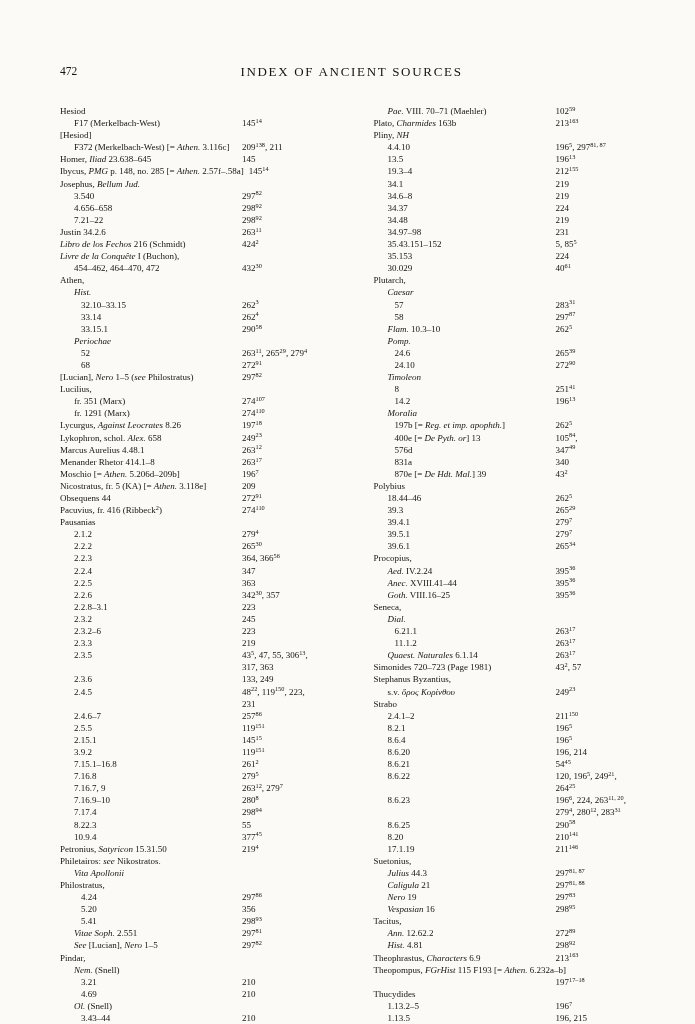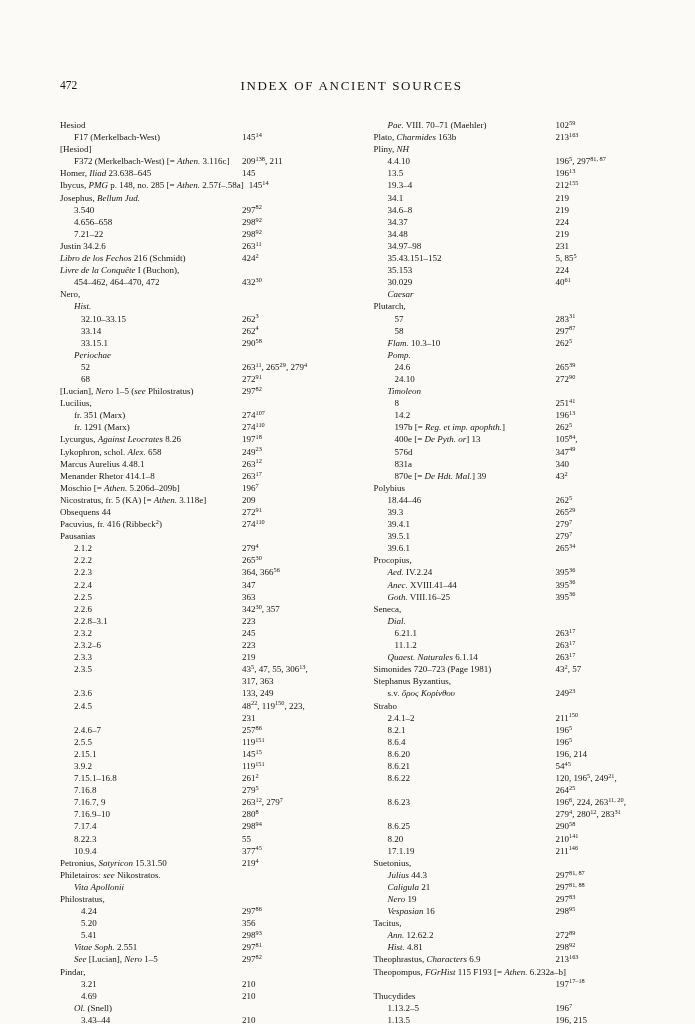--- a/index.html
+++ b/index.html
@@ -11,21 +11,21 @@
     width: 695px;
     height: 1024px;
     font-family: "Liberation Serif", "DejaVu Serif", serif;
     color: #16140f;
     overflow: hidden;
   }
   .page {
     box-sizing: border-box;
     width: 695px;
     height: 1024px;
-    padding: 60px 52px 20px 60px;
+    padding: 46px 52px 20px 60px;
   }
   .pagehead {
     position: relative;
     height: 15px;
     margin-bottom: 26px;
   }
   .pagenum {
     position: absolute;
     left: 0;
     top: 0;
@@ -136,21 +136,21 @@
         </div>
         <div class="row ind0">
           <span class="txt"><i>Livre de la Conquête</i> I (Buchon),</span>
           <span class="ref"></span>
         </div>
         <div class="row ind1">
           <span class="txt">454–462, 464–470, 472</span>
           <span class="ref">432<sup>30</sup></span>
         </div>
         <div class="row ind0">
-          <span class="txt">Nero,</span>
+          <span class="txt">Athen,</span>
           <span class="ref"></span>
         </div>
         <div class="row ind1">
           <span class="txt"><i>Hist.</i></span>
           <span class="ref"></span>
         </div>
         <div class="row ind2">
           <span class="txt">32.10–33.15</span>
           <span class="ref">262<sup>3</sup></span>
         </div>
@@ -355,20 +355,24 @@
           <span class="ref">297<sup>81</sup></span>
         </div>
         <div class="row ind1">
           <span class="txt"><i>See</i> [Lucian], <i>Nero</i> 1–5</span>
           <span class="ref">297<sup>82</sup></span>
         </div>
         <div class="row ind0">
           <span class="txt">Pindar,</span>
           <span class="ref"></span>
         </div>
+        <div class="row ind1">
+          <span class="txt"><i>Nem.</i> (Snell)</span>
+          <span class="ref"></span>
+        </div>
         <div class="row ind2">
           <span class="txt">3.21</span>
           <span class="ref">210</span>
         </div>
         <div class="row ind2">
           <span class="txt">4.69</span>
           <span class="ref">210</span>
         </div>
         <div class="row ind1">
           <span class="txt"><i>Ol.</i> (Snell)</span>
@@ -437,26 +441,26 @@
           <span class="ref">5, 85<sup>5</sup></span>
         </div>
         <div class="row ind1">
           <span class="txt">35.153</span>
           <span class="ref">224</span>
         </div>
         <div class="row ind1">
           <span class="txt">30.029</span>
           <span class="ref">40<sup>61</sup></span>
         </div>
+        <div class="row ind0">
+          <span class="txt">Plutarch,</span>
+          <span class="ref"></span>
+        </div>
         <div class="row ind1">
           <span class="txt"><i>Caesar</i></span>
-          <span class="ref"></span>
-        </div>
-        <div class="row ind0">
-          <span class="txt">Plutarch,</span>
           <span class="ref"></span>
         </div>
         <div class="row ind2">
           <span class="txt">57</span>
           <span class="ref">283<sup>31</sup></span>
         </div>
         <div class="row ind2">
           <span class="txt">58</span>
           <span class="ref">297<sup>87</sup></span>
         </div>
@@ -480,20 +484,24 @@
           <span class="txt"><i>Timoleon</i></span>
           <span class="ref"></span>
         </div>
         <div class="row ind2">
           <span class="txt">8</span>
           <span class="ref">251<sup>41</sup></span>
         </div>
         <div class="row ind2">
           <span class="txt">14.2</span>
           <span class="ref">196<sup>13</sup></span>
+        </div>
+        <div class="row ind1">
+          <span class="txt"><i>Moralia</i></span>
+          <span class="ref"></span>
         </div>
         <div class="row ind2">
           <span class="txt">197b [= <i>Reg. et imp. apophth.</i>]</span>
           <span class="ref">262<sup>5</sup></span>
         </div>
         <div class="row ind2">
           <span class="txt">400e [= <i>De Pyth. or</i>] 13</span>
           <span class="ref">105<sup>84</sup>,</span>
         </div>
         <div class="row ind2">

